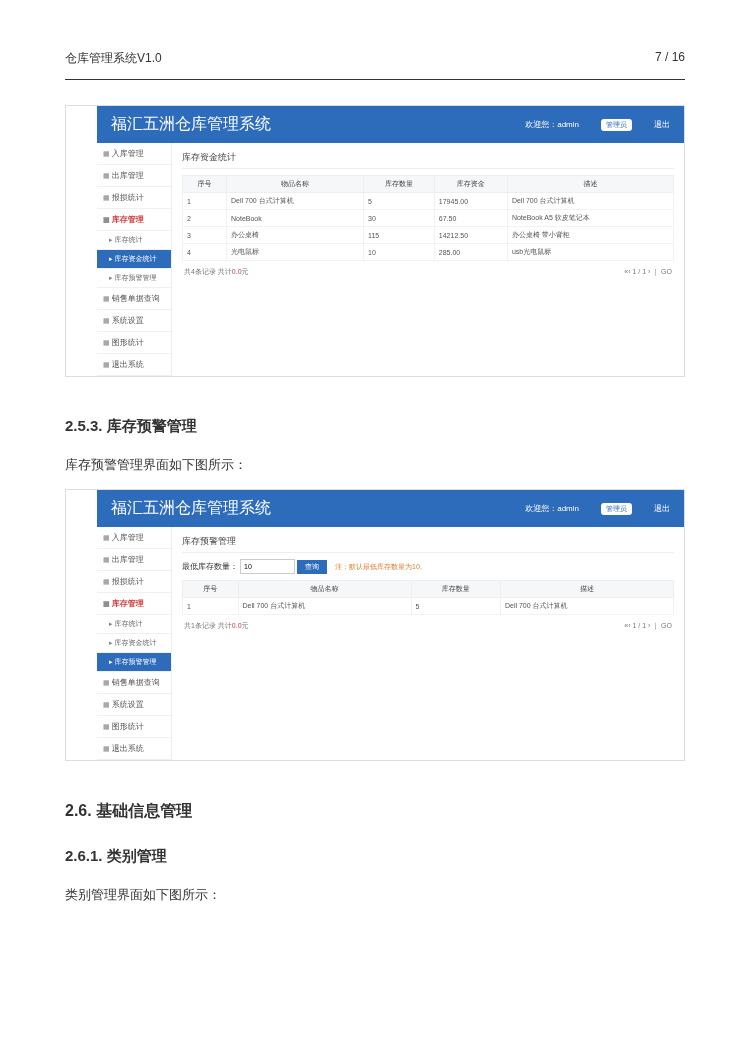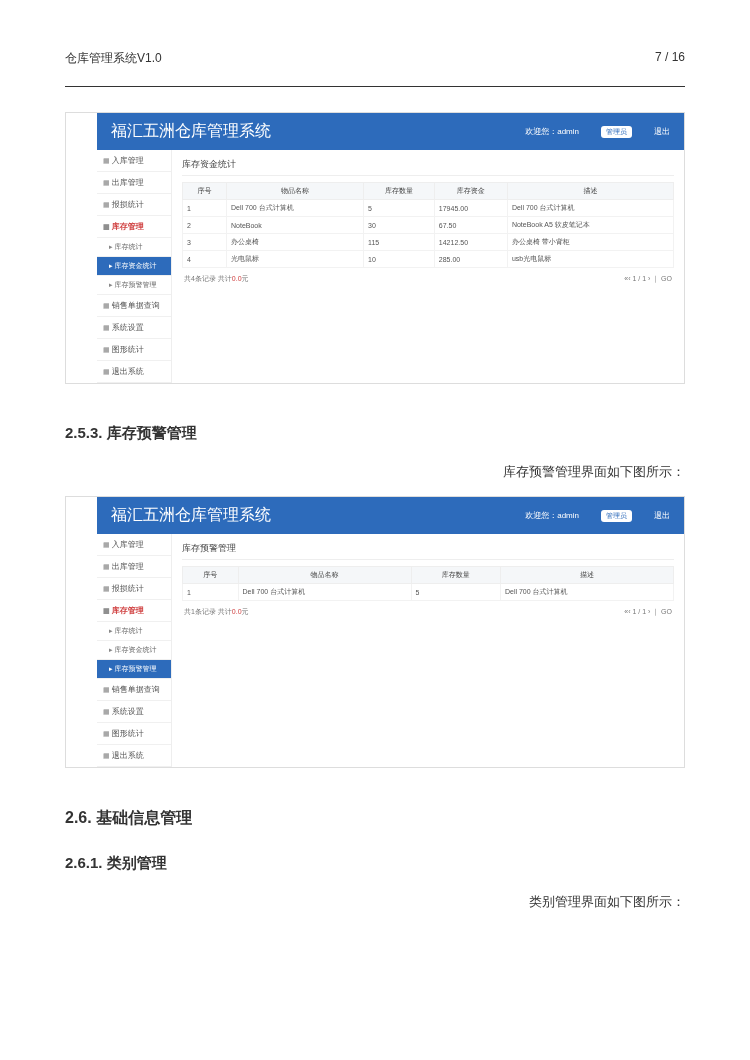--- a/index.html
+++ b/index.html
@@ -1,17 +1,17 @@
 <!DOCTYPE html>
 <html><head>
 <meta charset="utf-8">
 <style>
   * { margin:0; padding:0; box-sizing:border-box; }
   body { font-family:"Microsoft YaHei","SimSun",sans-serif; background:#fff; width:750px; margin:0 auto; padding:50px 65px; font-size:12px; color:#333; }
-  .page-header { display:flex; justify-content:space-between; border-bottom:1px solid #333; padding-bottom:19px; margin-bottom:25px; font-size:12px; }
+  .page-header { display:flex; justify-content:space-between; border-bottom:1px solid #333; padding-bottom:12px; margin-bottom:25px; font-size:12px; }
   .app { border:1px solid #ddd; margin-bottom:40px; background:#fff;padding-left:31px; }
   .app-banner { background:#2d6bbb; color:#fff; display:flex; align-items:center; justify-content:space-between; padding:8px 14px; }
   .app-title { font-size:16px; font-weight:normal; }
   .banner-right { font-size:8px; display:flex; gap:22px; align-items:center; }
   .pill { background:#fff; color:#2d6bbb; padding:1px 5px; border-radius:3px; font-size:7px; }
   .app-body { display:flex; min-height:230px; background:#f5f7f9; }
   .sidebar { width:75px; background:#fff; border-right:1px solid #eee; font-size:8px; }
   .nav { border-bottom:1px solid #f0f0f0; padding:5px 6px; color:#555; display:flex; align-items:center; gap:2px; cursor:pointer; }
   .nav .ico { color:#888; font-size:7px; }
   .nav.active { color:#d04040; font-weight:bold; }
@@ -25,21 +25,21 @@
   .filter input { width:55px; height:15px; border:1px solid #ccc; font-size:7px; padding:0 3px; }
   .btn-q { background:#2d6bbb; color:#fff; border:none; padding:2px 8px; font-size:7px; cursor:pointer; }
   .note { color:#e08030; font-size:7px; margin-left:6px; }
   table { width:100%; border-collapse:collapse; font-size:7px; }
   th { background:#f5f7f9; border:1px solid #eee; padding:3px 4px; font-weight:normal; color:#444; }
   td { border:1px solid #f2f2f2; padding:3px 4px; color:#555; }
   .pager { display:flex; justify-content:space-between; font-size:7px; padding:4px 2px; color:#777; margin-top:2px; }
   .red { color:#d04040; }
   .h3 { font-size:15px; font-weight:bold; margin:25px 0 20px; }
   .h2 { font-size:16px; font-weight:bold; margin:32px 0 25px; }
-  .para { font-size:13px; margin:10px 0 15px;text-align:right; }
+  .para { font-size:13px; margin:10px 0 15px; }
 </style>
 </head>
 <body>
 
 <div class="page-header">
   <span>仓库管理系统V1.0</span>
   <span>7 / 16</span>
 </div>
 
 <div class="app">
@@ -185,20 +185,26 @@
           <span class="ico">▦</span>
           <span>图形统计</span>
         </div>
       <div class="nav">
           <span class="ico">▦</span>
           <span>退出系统</span>
         </div>
     </div>
     <div class="main">
       <div class="panel-title">库存预警管理</div>
+      <div class="filter">
+        <span>最低库存数量：</span>
+        <input value="10" style="">
+        <button class="btn-q">查询</button>
+        <span class="note">注：默认最低库存数量为10。</span>
+      </div>
       <table>
         <thead>
             <tr>
           <th>序号</th>
           <th>物品名称</th>
           <th>库存数量</th>
           <th>描述</th>
         </tr>
           </thead>
         <tbody id="tbB">

